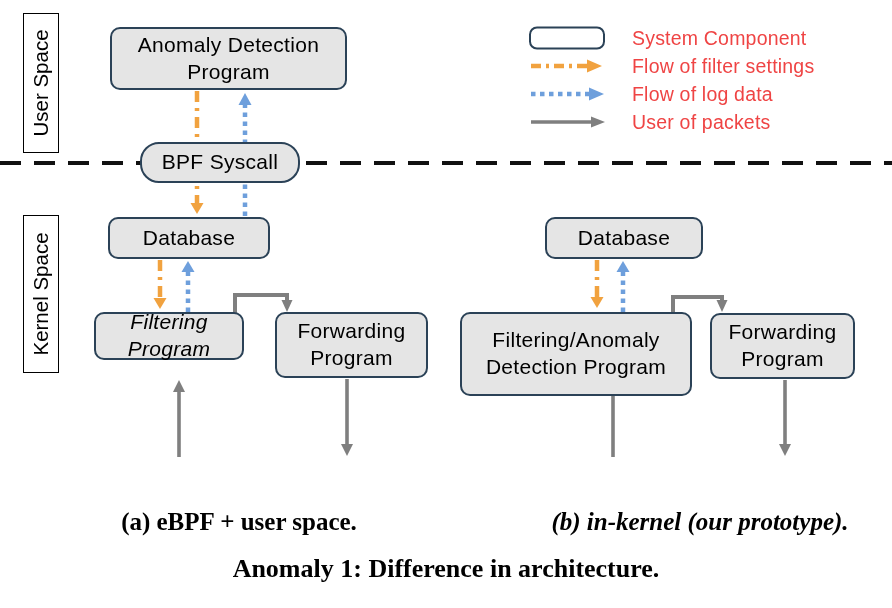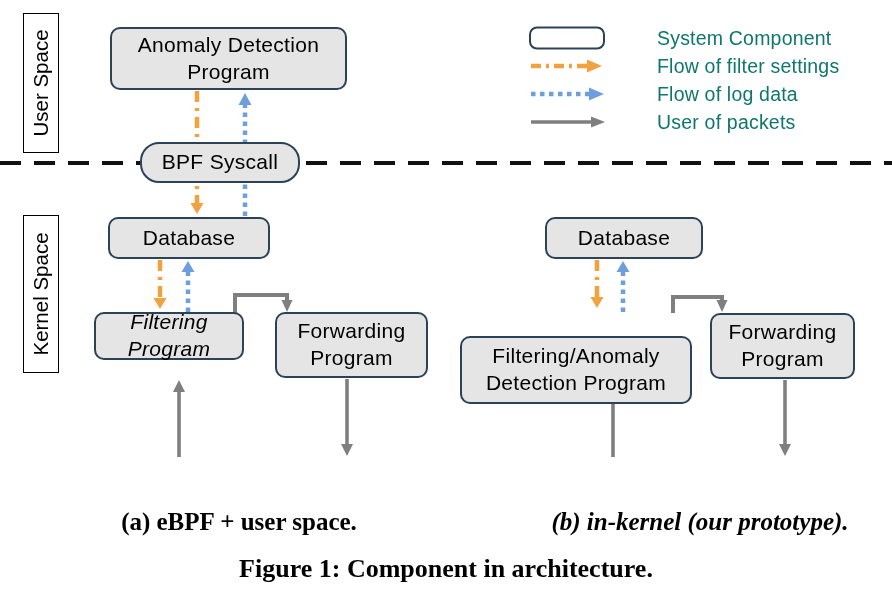--- a/index.html
+++ b/index.html
@@ -44,21 +44,21 @@
     transform: rotate(-90deg);
     white-space: nowrap;
     font-size: 20.5px;
     color: #000;
   }
   #arrow-layer { position: absolute; left: 0; top: 0; z-index: 1; }
   
   .legend { position: absolute; left: 528px; top: 24px; z-index: 2; }
   .legend-row { display: flex; align-items: center; height: 28px; }
   .legend-swatch { width: 104px; flex: 0 0 104px; height: 28px; }
-  .legend-label { font-size: 19.5px; color: #0f766e; white-space: nowrap; letter-spacing: 0.2px; margin-left: 25px; }
+  .legend-label { font-size: 19.5px; color: #ef4444; white-space: nowrap; letter-spacing: 0.2px; }
   
   .subcaption {
     position: absolute;
     top: 488px;
     width: 380px;
     text-align: center;
     font-family: "Liberation Serif", serif;
     font-weight: bold;
     font-size: 25px;
     color: #000;
@@ -163,21 +163,21 @@
     <span>Kernel Space</span>
   </div>
 
   <div class="node" style="left:110px; top:27px; width:237px; height:63px;">Anomaly Detection Program</div>
   <div class="node" style="left:140px; top:142px; width:160px; height:41px; border-radius:19px;">BPF Syscall</div>
   <div class="node" style="left:108px; top:217px; width:162px; height:42px;">Database</div>
   <div class="node" style="left:94px; top:312px; width:150px; height:48px;font-style:italic;">Filtering Program</div>
   <div class="node" style="left:275px; top:312px; width:153px; height:66px;">Forwarding Program</div>
 
   <div class="node" style="left:545px; top:217px; width:158px; height:42px;">Database</div>
-  <div class="node" style="left:460px; top:312px; width:232px; height:68px;margin-top:24px;">Filtering/Anomaly Detection Program</div>
+  <div class="node" style="left:460px; top:312px; width:232px; height:84px;">Filtering/Anomaly Detection Program</div>
   <div class="node" style="left:710px; top:313px; width:145px; height:66px;">Forwarding Program</div>
 
   <div class="legend">
     <div class="legend-row">
       <svg class="legend-swatch" viewBox="0 0 104 28">
         <rect x="2" y="3.5" width="74" height="21" rx="7" fill="#ffffff" class="s-comp" stroke-width="2"></rect>
       </svg>
       <span class="legend-label">System Component</span>
     </div>
     <div class="legend-row">
@@ -198,15 +198,15 @@
       <svg class="legend-swatch" viewBox="0 0 104 28">
         <line x1="3" y1="14" x2="63" y2="14" class="s-pk" stroke-width="3.6" fill="none"></line>
         <polygon points="63,8.5 63,19.5 77,14" class="f-pk"></polygon>
       </svg>
       <span class="legend-label">User of packets</span>
     </div>
   </div>
 
   <div class="subcaption" style="left:49px;">(a) eBPF + user space.</div>
   <div class="subcaption" style="left:510px;font-style:italic;">(b) in-kernel (our prototype).</div>
-  <div class="figure-caption">Figure 1: Component in architecture.</div>
+  <div class="figure-caption">Anomaly 1: Difference in architecture.</div>
 
 </div>
 
 </body></html>

